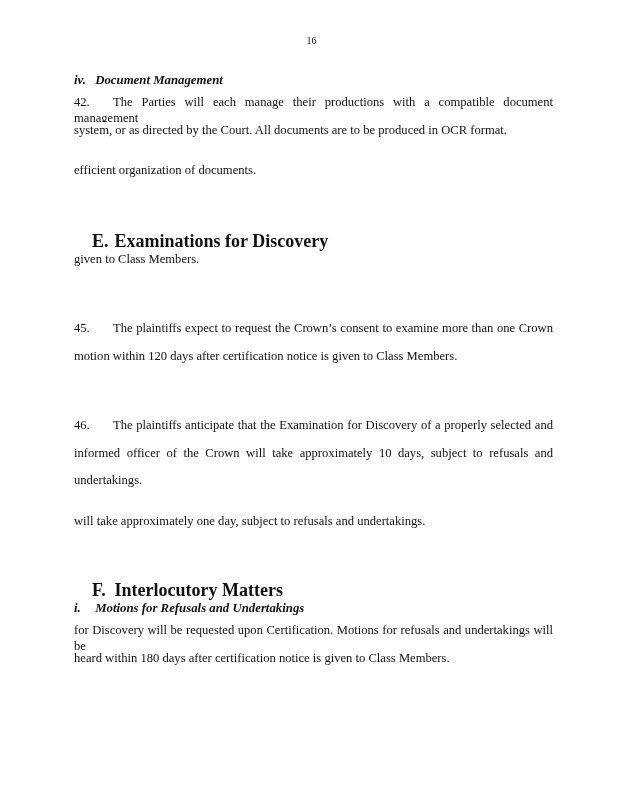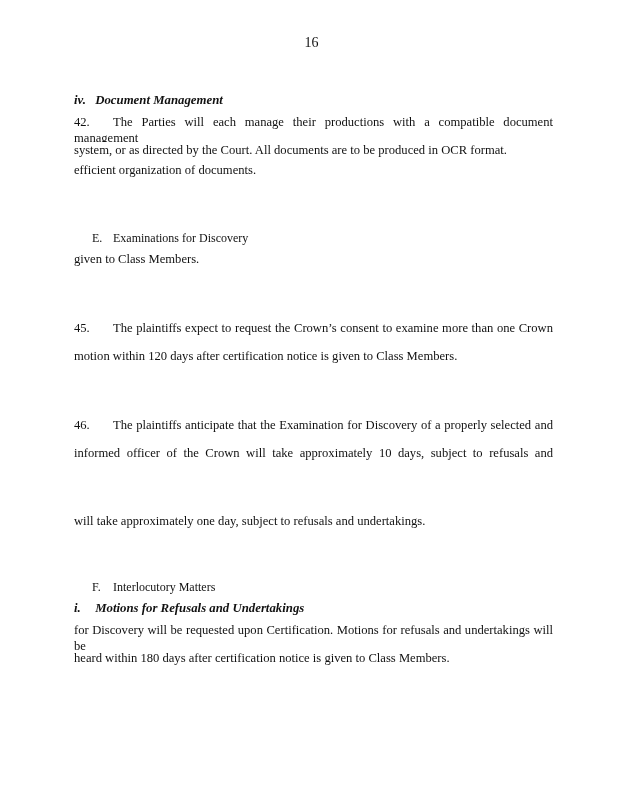--- a/index.html
+++ b/index.html
@@ -1,37 +1,37 @@
 <!DOCTYPE html>
 <html><head>
 <meta charset="utf-8">
 <style>
   html, body { margin: 0; padding: 0; background: #ffffff; }
   body { width: 623px; height: 807px; position: relative; overflow: hidden;
          font-family: "Liberation Serif", "DejaVu Serif", serif; color: #111; }
-  .page-number { position: absolute; top: 35px; left: 0; width: 623px; text-align: center; font-size: 14px; }
+  .page-number { position: absolute; top: 35px; left: 0; width: 623px; text-align: center; font-size: 10px; }
   .block { position: absolute; left: 74px; width: 479px; font-size: 12.6px; }
   .line { height: 27.6px; line-height: 16px; white-space: nowrap; }
   .justify { text-align: justify; text-align-last: justify; white-space: normal; height: 27.6px; overflow: hidden; }
   .num { display: inline-block; width: 39px; }
   .heading-italic { font-style: italic; font-weight: bold; font-size: 12.8px; }
-  .heading-bold { font-weight: normal; font-size: 12px; padding-left: 18px; }
+  .heading-bold { font-weight: bold; font-size: 18px; padding-left: 18px; }
   .h-prefix { display: inline-block; }
 </style>
 </head>
 <body>
 
 <div class="page-number">16</div>
 
-<div class="block heading-italic" style="top:73px;margin-top:20px;">
+<div class="block heading-italic" style="top:73px;">
   <span class="h-prefix" style="width:18px;">iv.</span>
   <span>Document Management</span>
 </div>
 
-<div class="block" style="top:94px;margin-top:20px;">
+<div class="block" style="top:94px;">
   <div class="line justify"><span class="num">42.</span><span>The Parties will each manage their productions with a compatible document management</span></div>
   <div class="line">system, or as directed by the Court. All documents are to be produced in OCR format.</div>
 </div>
 
 <div class="block" style="top:162px;">
   <div class="line">efficient organization of documents.</div>
 </div>
 
 <div class="block heading-bold" style="top:231px;">
   <span class="h-prefix" style="width:18px;">E.</span>
@@ -43,20 +43,21 @@
 </div>
 
 <div class="block" style="top:320px;">
   <div class="line justify"><span class="num">45.</span><span>The plaintiffs expect to request the Crown’s consent to examine more than one Crown</span></div>
   <div class="line">motion within 120 days after certification notice is given to Class Members.</div>
 </div>
 
 <div class="block" style="top:417px;">
   <div class="line justify"><span class="num">46.</span><span>The plaintiffs anticipate that the Examination for Discovery of a properly selected and</span></div>
   <div class="line justify">informed officer of the Crown will take approximately 10 days, subject to refusals and</div>
+  <div class="line">undertakings.</div>
 </div>
 
 <div class="block" style="top:513px;">
   <div class="line">will take approximately one day, subject to refusals and undertakings.</div>
 </div>
 
 <div class="block heading-bold" style="top:580px;">
   <span class="h-prefix" style="width:18px;">F.</span>
   <span>Interlocutory Matters</span>
 </div>

